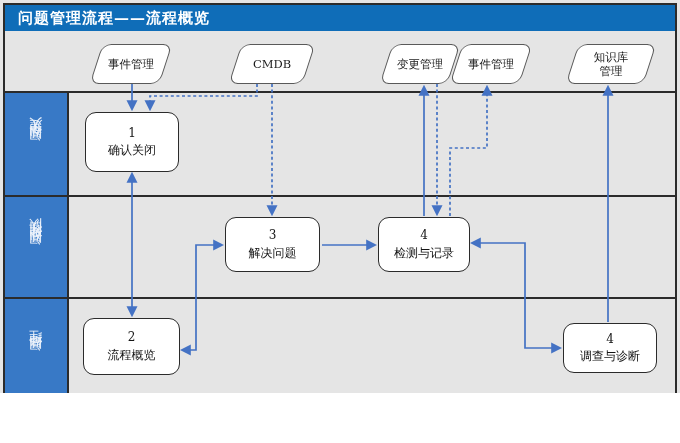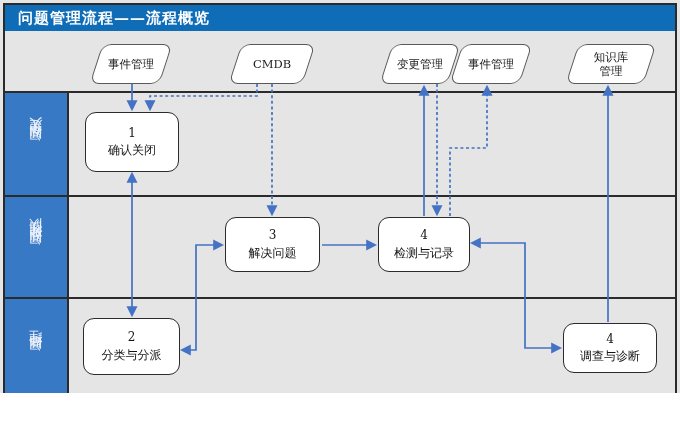--- a/index.html
+++ b/index.html
@@ -93,21 +93,21 @@
   <div class="pgram two-line" style="left:572px;width:78px">
     <span class="lbl">知识库管理</span>
   </div>
 
   <div class="node" style="left:85px;top:112px;width:94px;height:60px">
     <span class="num">1</span>
     <span class="nlabel">确认关闭</span>
   </div>
   <div class="node" style="left:83px;top:318px;width:97px;height:57px">
     <span class="num">2</span>
-    <span class="nlabel">分类与分派</span>
+    <span class="nlabel">流程概览</span>
   </div>
   <div class="node" style="left:225px;top:217px;width:95px;height:55px">
     <span class="num">3</span>
     <span class="nlabel">解决问题</span>
   </div>
   <div class="node" style="left:378px;top:217px;width:92px;height:55px">
     <span class="num">4</span>
     <span class="nlabel">检测与记录</span>
   </div>
   <div class="node" style="left:563px;top:323px;width:94px;height:50px">

